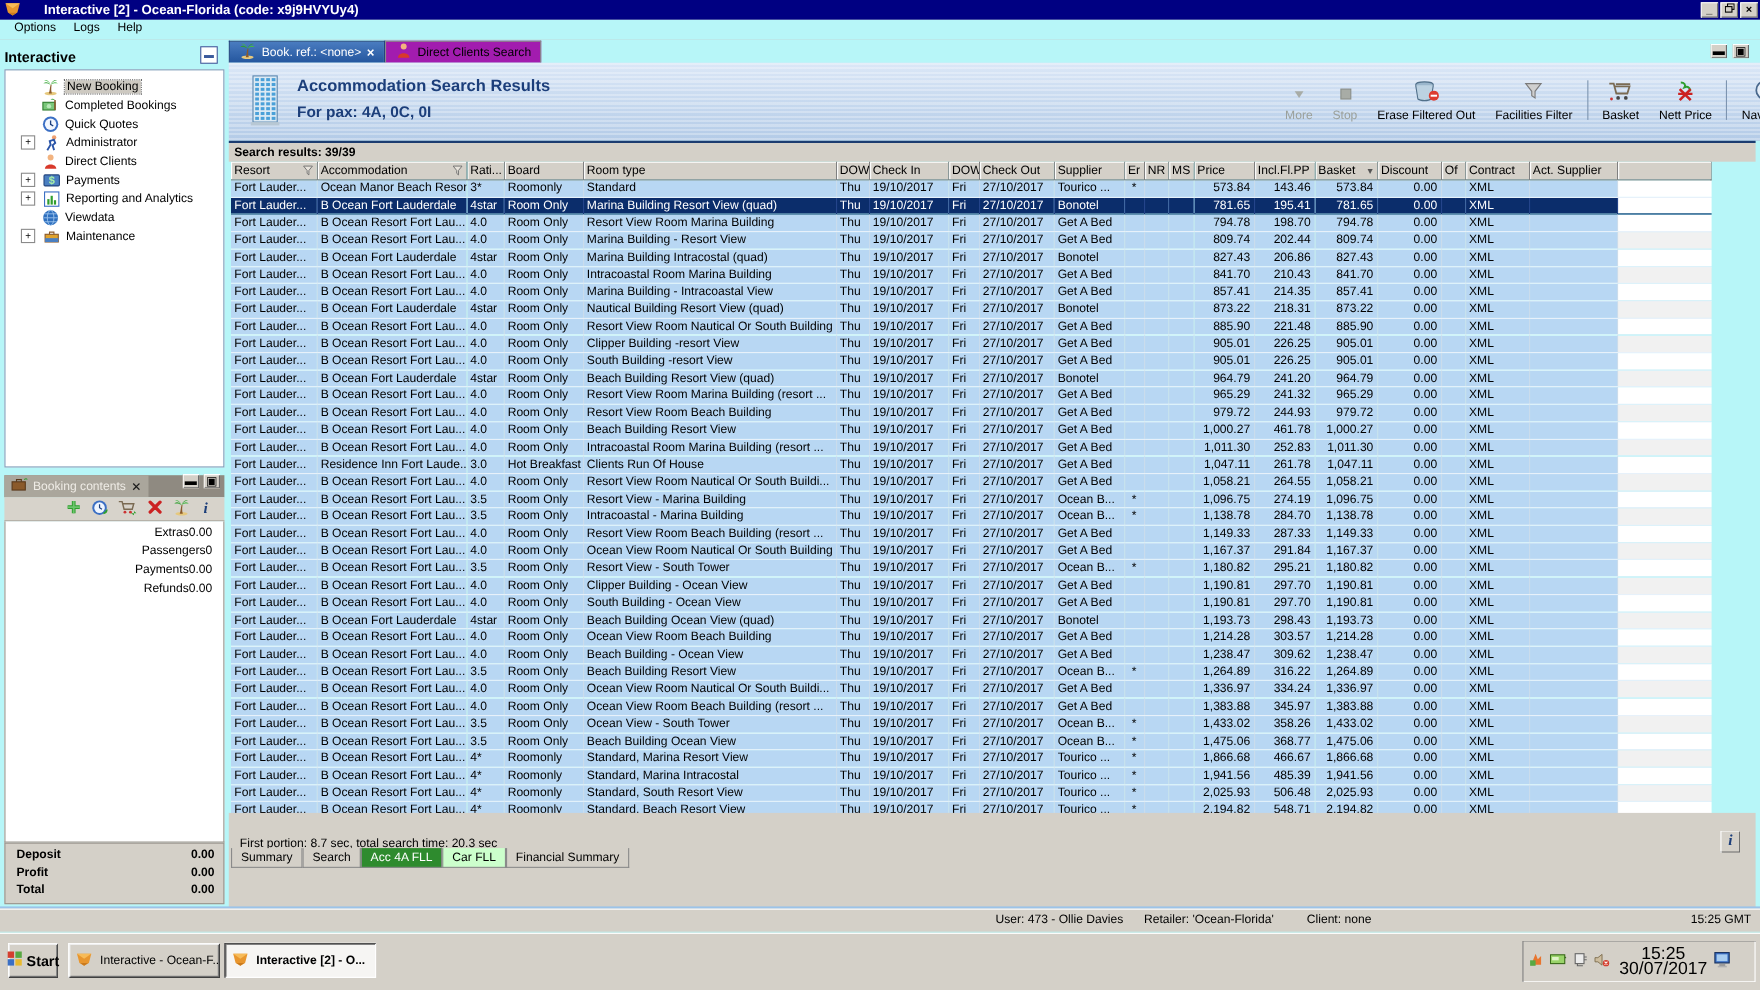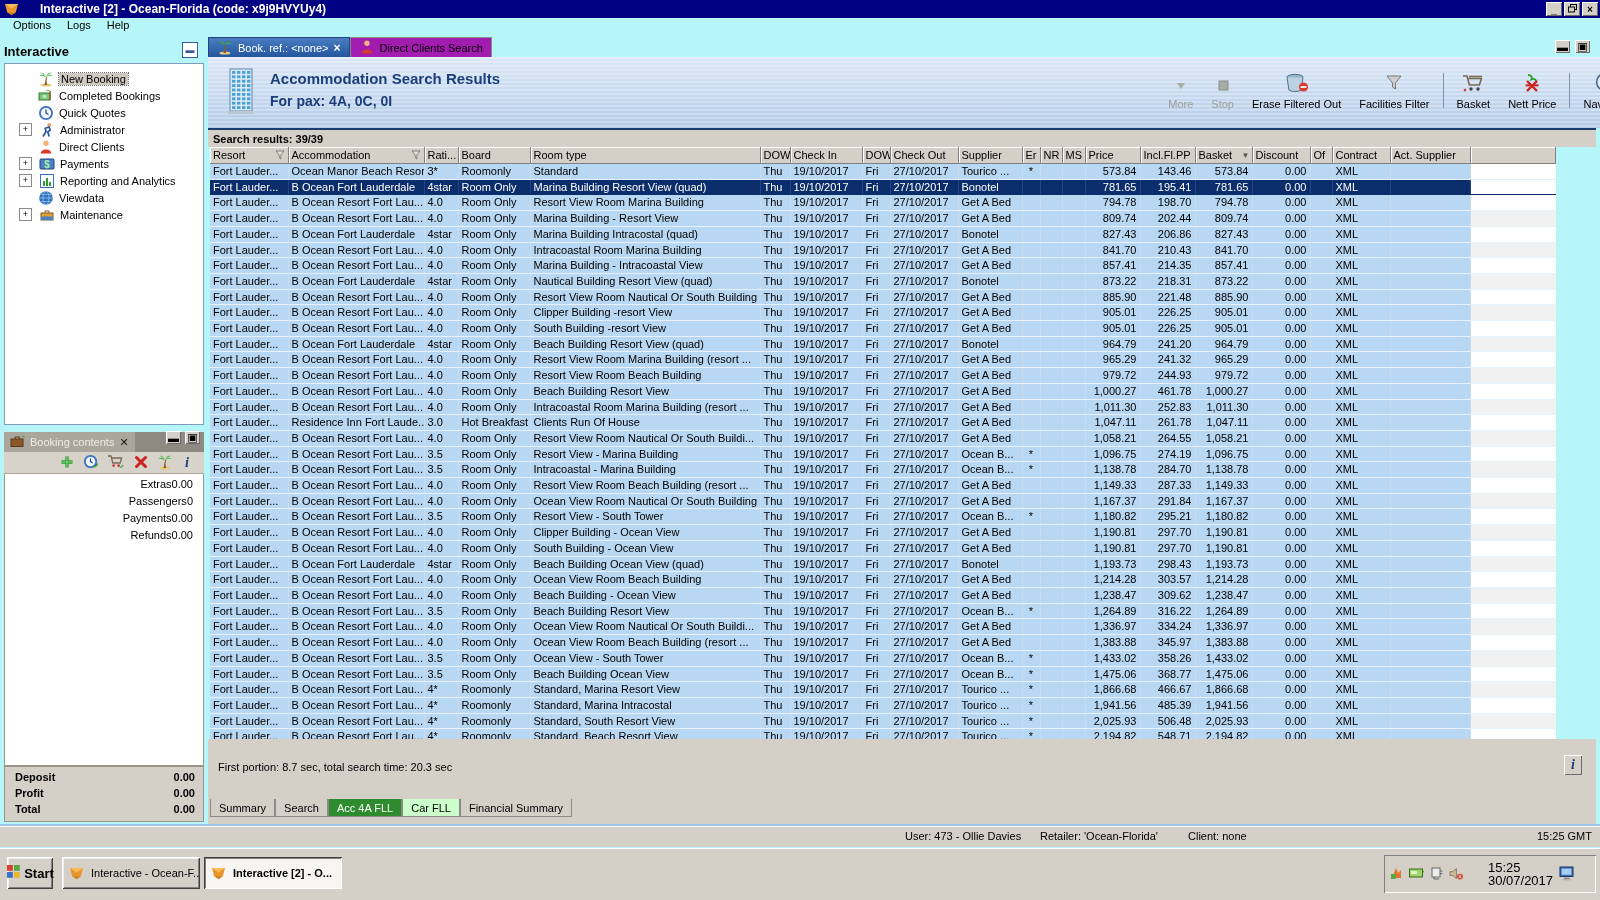--- a/index.html
+++ b/index.html
@@ -98,21 +98,21 @@
   tr.sel td{background:#0b2d6b;color:#fff;border-right-color:#24448a;border-bottom-color:#0b2d6b}
   tr.sel td.fill{background:#fff}
 
   
   #belowtable{position:absolute;left:208px;top:739px;width:1388px;height:87px;background:#d4d0c8}
   #timing{position:absolute;left:10px;top:22px}
   #infobtn{position:absolute;right:14px;top:16px;width:18px;height:20px;background:#d4d0c8;
            box-shadow:inset 1px 1px 0 #fff,inset -1px -1px 0 #6a6a6a;display:flex;align-items:center;
            justify-content:center;font-family:"Liberation Serif","DejaVu Serif",serif;
            font-style:italic;font-weight:bold;color:#1c3e7a;font-size:14px}
-  #foottabs{position:absolute;left:2px;top:60px;display:flex;align-items:flex-start}
+  #foottabs{position:absolute;left:2px;top:32px;display:flex;align-items:flex-start}
   .ftab{height:17px;display:flex;align-items:center;padding:0 8px;border:1px solid #8a8a8a;border-top:none;background:#d4d0c8}
   .ftab.green{background:#2e8b2e;color:#fff}
   .ftab.lightgreen{background:#ccffcc}
 
   
   #statusbar{position:absolute;left:0px;top:826px;width:1600px;height:20px;background:#d4d0c8;
              border-top:1px solid #fff;box-shadow:0 -2px 0 #9cc3e8}
   #statusbar .su{position:absolute;left:905px;top:3px}
   #statusbar .sr{position:absolute;left:1040px;top:3px}
   #statusbar .sc{position:absolute;left:1188px;top:3px}
@@ -124,21 +124,21 @@
             box-shadow:inset 1px 1px 0 #fff,inset -1px -1px 0 #404040,inset 2px 2px 0 #eee,inset -2px -2px 0 #808080;
             display:flex;align-items:center;justify-content:center;gap:3px;font-weight:bold;font-size:13px}
   .taskbtn{position:absolute;top:8px;height:32px;display:flex;align-items:center;gap:6px;padding:0 6px;
            box-sizing:border-box;background:#d4d0c8;font-size:11px;white-space:nowrap;overflow:hidden;
            box-shadow:inset 1px 1px 0 #fff,inset -1px -1px 0 #404040,inset 2px 2px 0 #eee,inset -2px -2px 0 #808080}
   .taskbtn.active{background:#f6f5f3;font-weight:bold;
            box-shadow:inset 1px 1px 0 #404040,inset -1px -1px 0 #fff,inset 2px 2px 0 #808080}
   #tray{position:absolute;right:4px;top:6px;width:212px;height:38px;
         box-shadow:inset 1px 1px 0 #808080,inset -1px -1px 0 #fff;display:flex;align-items:center;
         gap:6px;padding:0 6px;box-sizing:border-box}
-  #trayclock{margin-left:18px;text-align:left;font-size:13px;line-height:13px;white-space:nowrap}
+  #trayclock{margin-left:2px;text-align:center;font-size:16px;line-height:13px;white-space:nowrap}
 </style>
 </head>
 <body>
 
 <div id="titlebar">
   <span id="appicon"><span style="display: inline-flex;">
         <svg width="17" height="15" viewBox="0 0 17 15">
           <path d="M2 3h13l-2.2 8.4L8.5 14l-4.3-2.6z" fill="#e8962e"></path>
           <path d="M2 3l6.5 4.6L15 3z" fill="#f7bb58"></path>
           <path d="M5 11.5 8.5 14l3.5-2.5" fill="#c97a1e"></path>

